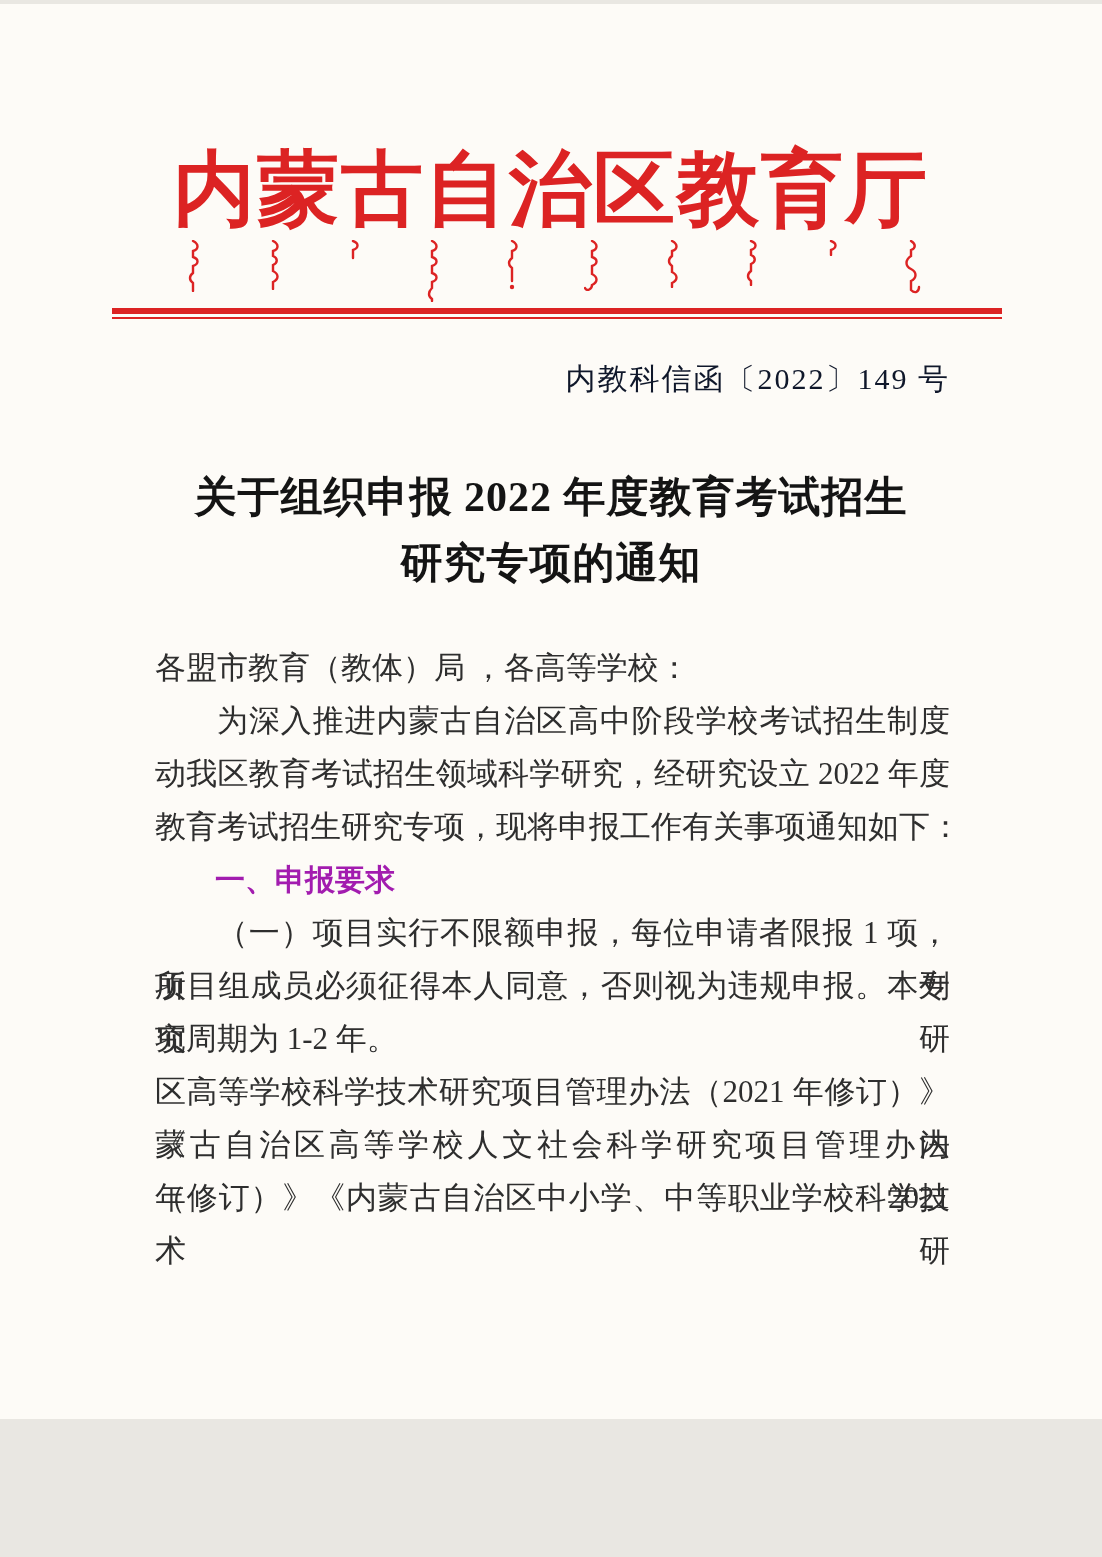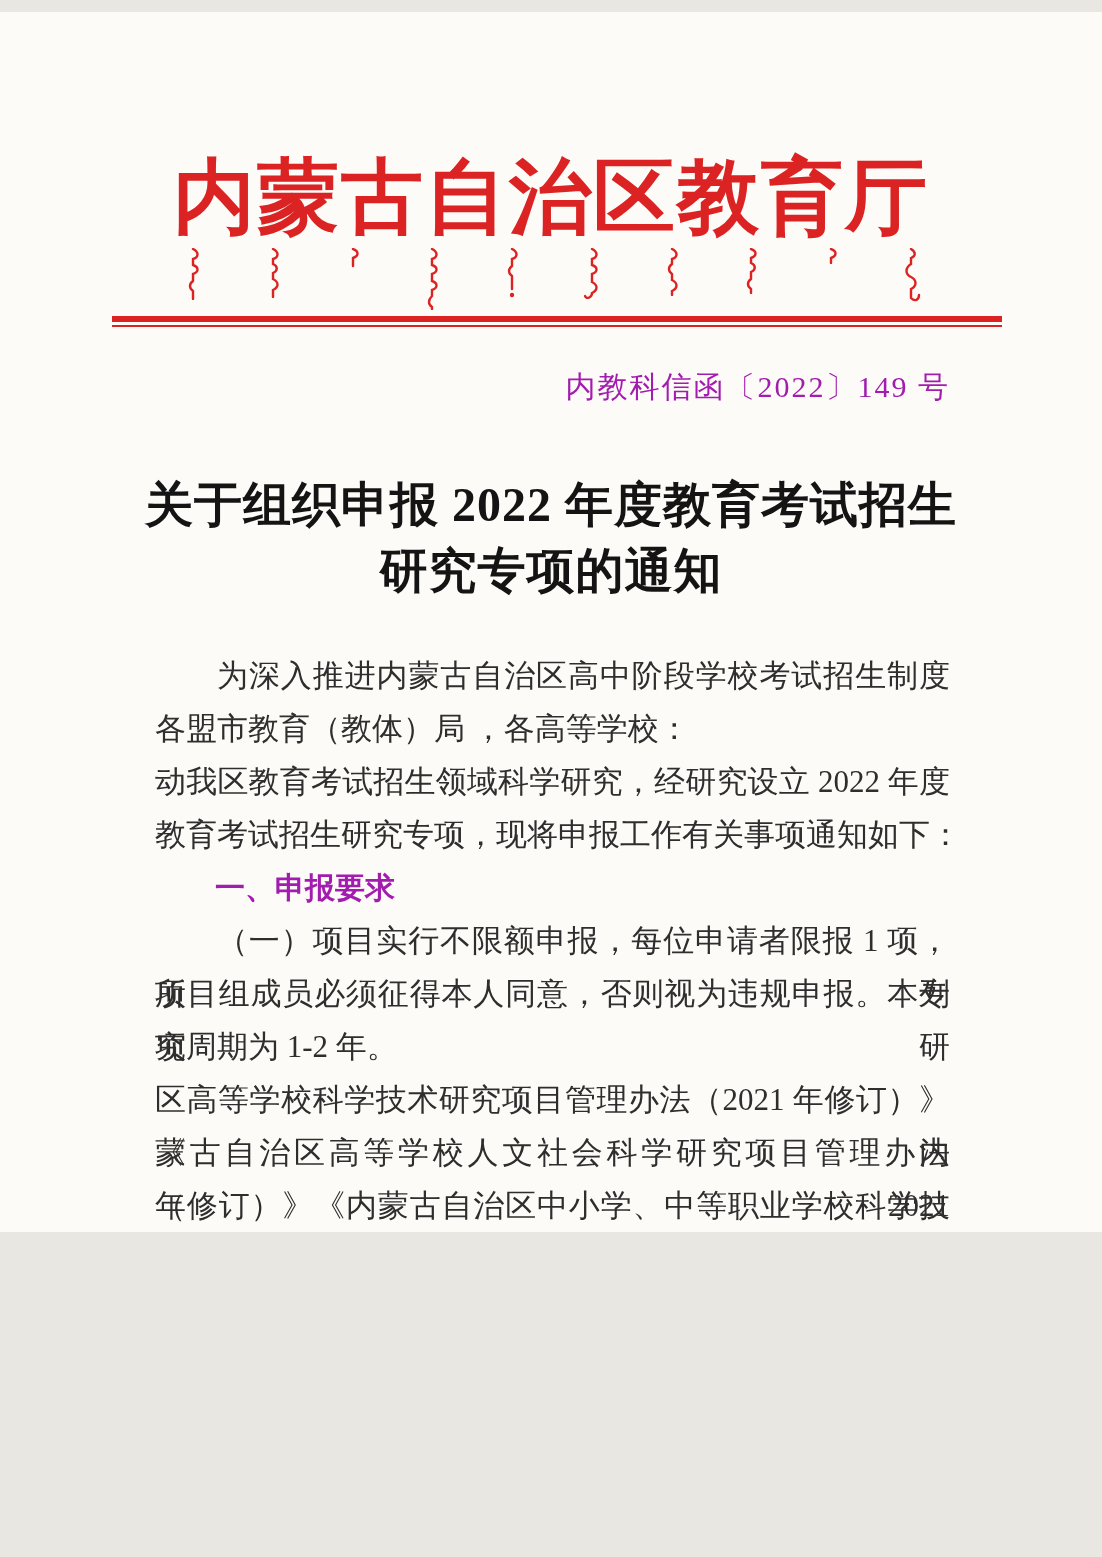--- a/index.html
+++ b/index.html
@@ -1,20 +1,20 @@
 <!DOCTYPE html>
 <html lang="zh"><head>
 <meta charset="utf-8">
 <style>
   html, body { margin: 0; padding: 0; background: #e9e7e2; }
   .page {
     position: relative;
     width: 1102px;
-    height: 1220px;
-    margin: 12px auto;
+    height: 1415px;
+    margin: 4px auto;
     background: #fdfbf7;
     overflow: hidden;
     font-family: "Liberation Serif", "DejaVu Serif", serif;
   }
 
   
   .agency-title {
     position: absolute;
     top: 138px;
     left: 0;
@@ -45,33 +45,33 @@
   .rule-bottom-thin  { top: 1451px; height: 2px; }
   .rule-bottom-thick { top: 1457px; height: 6px; }
 
   
   .doc-number {
     position: absolute;
     top: 355px;
     right: 152px;
     font-size: 30px;
     letter-spacing: 2px;
-    color: #a21caf;
+    color: #0f172a;
     white-space: nowrap;
   }
 
   
   .main-title {
     position: absolute;
     top: 460px;
     left: 0;
     width: 100%;
     text-align: center;
     font-weight: 700;
-    font-size: 48px;
+    font-size: 42px;
     line-height: 66px;
     letter-spacing: 1px;
     color: #141414;
   }
 
   
   .body-text {
     position: absolute;
     top: 637px;
     left: 155px;
@@ -144,22 +144,22 @@
   <div class="rule rule-top-thin"></div>
 
   <div class="doc-number">内教科信函〔2022〕149 号</div>
 
   <div class="main-title">
     <div>关于组织申报 2022 年度教育考试招生</div>
     <div>研究专项的通知</div>
   </div>
 
   <div class="body-text">
+    <div class="line">各盟市教育（教体）局 ，各高等学校：</div>
     <div class="line indent fill">为深入推进内蒙古自治区高中阶段学校考试招生制度</div>
-    <div class="line">各盟市教育（教体）局 ，各高等学校：</div>
     <div class="line fill">动我区教育考试招生领域科学研究，经研究设立 2022 年度</div>
     <div class="line">教育考试招生研究专项，现将申报工作有关事项通知如下：</div>
     <div class="line indent heading">一、申报要求</div>
     <div class="line indent fill">（一）项目实行不限额申报，每位申请者限报 1 项，所列</div>
     <div class="line fill">项目组成员必须征得本人同意，否则视为违规申报。本专项研</div>
     <div class="line">究周期为 1-2 年。</div>
     <div class="line fill">区高等学校科学技术研究项目管理办法（2021 年修订）》《内</div>
     <div class="line fill">蒙古自治区高等学校人文社会科学研究项目管理办法（2021</div>
     <div class="line fill">年修订）》《内蒙古自治区中小学、中等职业学校科学技术研</div>
   </div>

